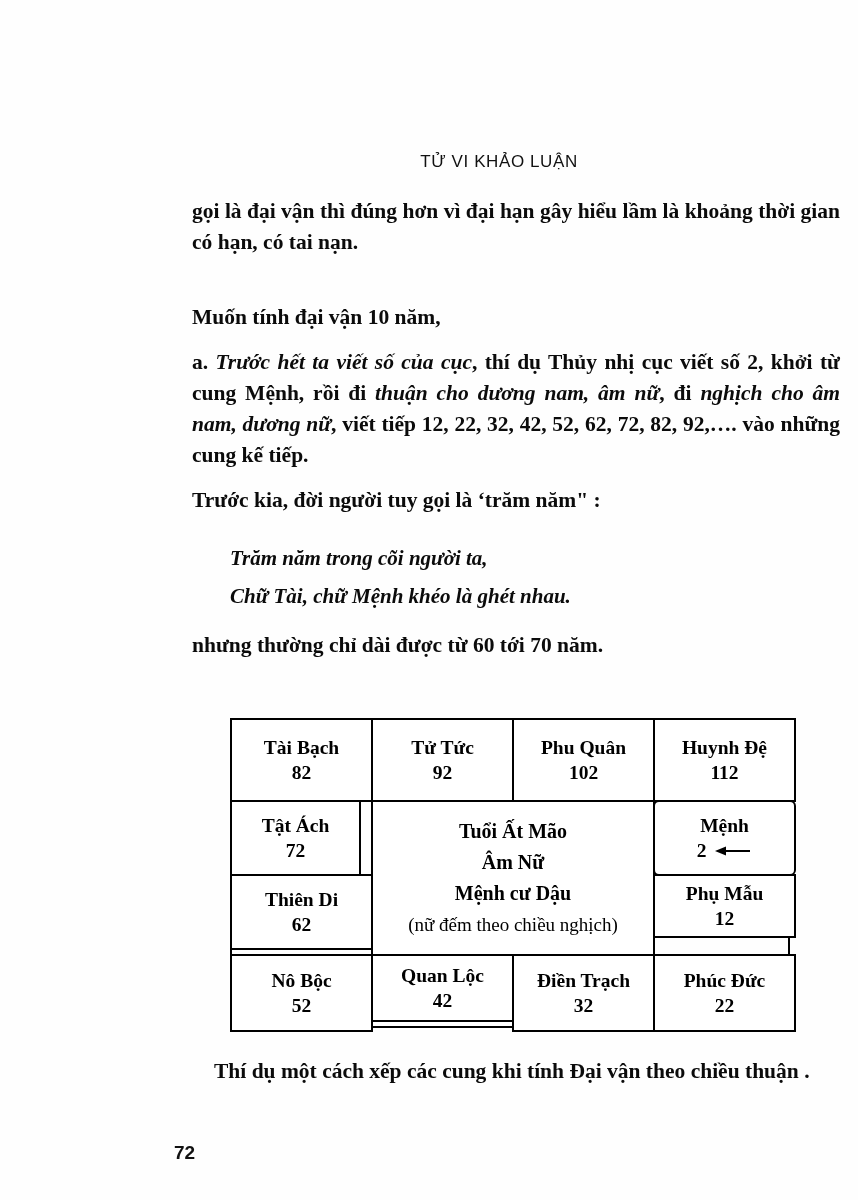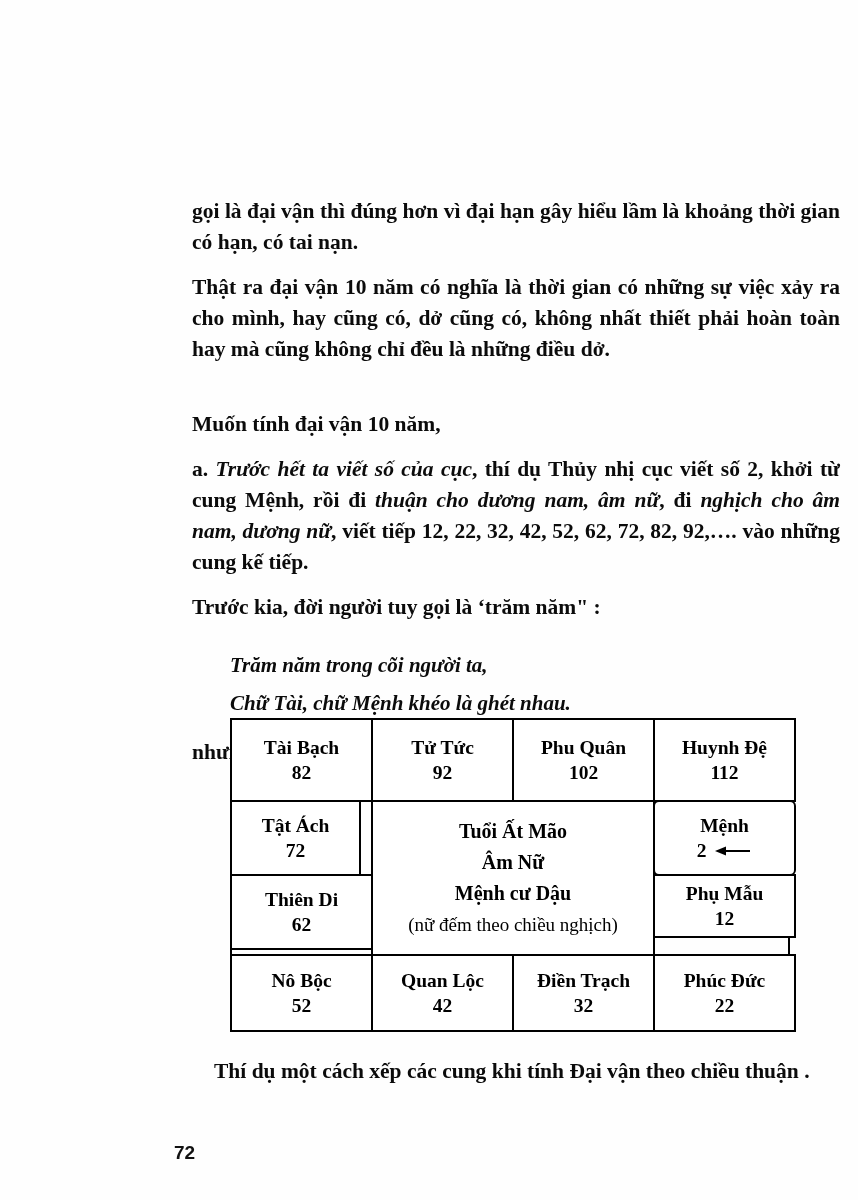--- a/index.html
+++ b/index.html
@@ -119,26 +119,28 @@
     font-size: 19px;
     font-weight: 600;
     color: #111;
   }
 </style>
 </head>
 <body>
 
 <div id="page">
 
+  <div class="running-head">
+    <span>TỬ VI KHẢO LUẬN</span>
+  </div>
 
   <div class="col" style="top:196px;">
 
     <p class="para">gọi là đại vận thì đúng hơn vì đại hạn gây hiểu lầm là khoảng thời gian có hạn, có tai nạn.</p>
 
-    <p class="para">Thật ra đại vận 10 năm có nghĩa là thời gian có những sự việc xảy ra cho mình, hay cũng có, dở cũng có, không nhất thiết phải hoàn toàn hay mà cũng không chỉ đều là những điều dở.</p>
 
     <div class="gap-lg"></div>
 
     <p class="para last">Muốn tính đại vận 10 năm,</p>
 
     <p class="para"><span>a.</span> <span class="bit">Trước hết</span> <span class="it">ta viết số của cục</span><span>, thí dụ Thủy nhị cục viết số 2, khởi từ cung Mệnh, rồi đi </span><span class="it">thuận cho dương nam, âm nữ</span><span>, đi </span><span class="it">nghịch cho âm nam, dương nữ</span><span>, viết tiếp 12, 22, 32, 42, 52, 62, 72, 82, 92,…. vào những cung kế tiếp.</span></p>
 
     <p class="para last blk">Trước kia, đời người tuy gọi là ‘trăm năm" :</p>
 
     <div class="gap-sm"></div>
@@ -200,21 +202,21 @@
     </div>
     <div class="cell" style="left:421px; top:154px; width:143px; height:64px;">
       <div>Phụ Mẫu</div>
       <div class="num">12</div>
     </div>
 
     <div class="cell" style="left:-2px;  top:234px; width:143px; height:78px;">
       <div>Nô Bộc</div>
       <div class="num">52</div>
     </div>
-    <div class="cell" style="left:139px; top:234px; width:143px; height:78px;">
+    <div class="cell" style="left:139px; top:234px; width:143px; height:68px;">
       <div>Quan Lộc</div>
       <div class="num">42</div>
     </div>
     <div class="cell" style="left:280px; top:234px; width:143px; height:78px;">
       <div>Điền Trạch</div>
       <div class="num">32</div>
     </div>
     <div class="cell" style="left:421px; top:234px; width:143px; height:78px;">
       <div>Phúc Đức</div>
       <div class="num">22</div>

